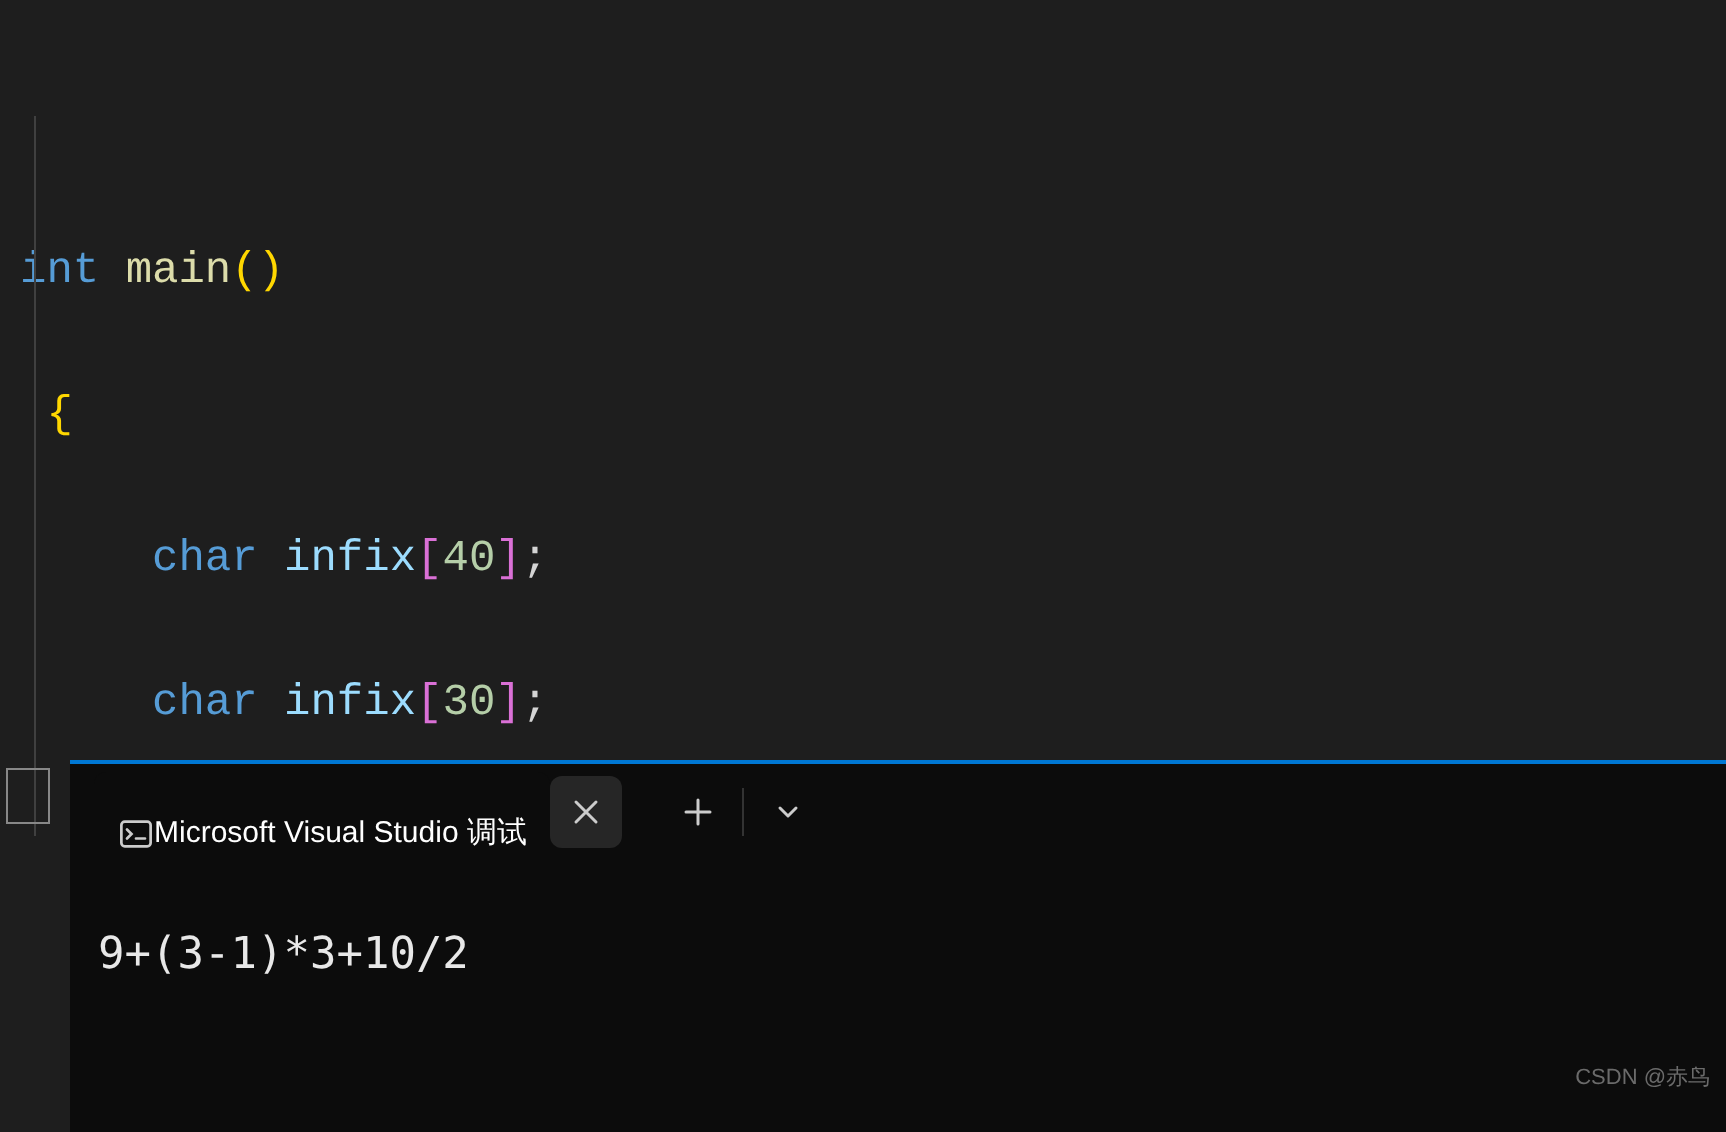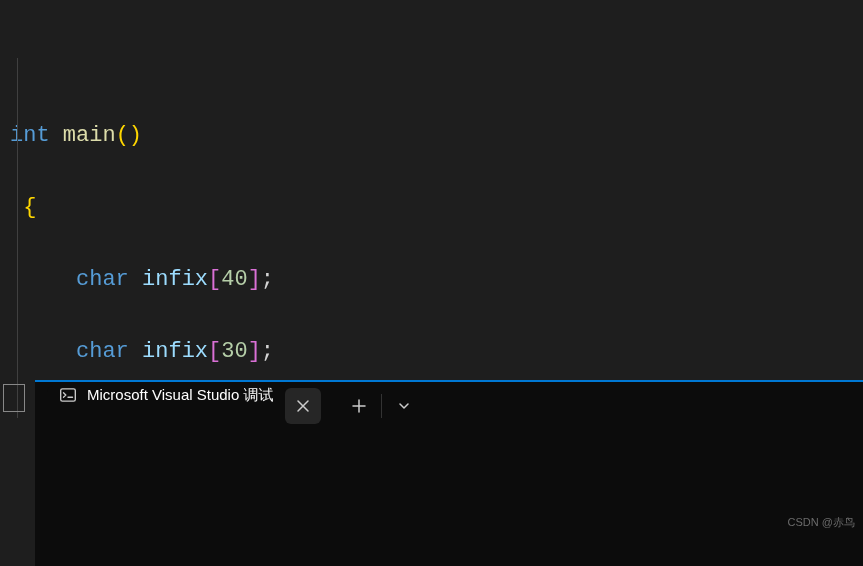--- a/index.html
+++ b/index.html
@@ -60,26 +60,25 @@
   .tabs {
     display: flex;
     align-items: center;
     height: 48px;
     background: #0c0c0c;
     padding-left: 12px;
     gap: 0px;
   }
   .tab {
     display: flex;
-    align-items: flex-start;
+    align-items: flex-end;
     height: 40px;
     background: #0c0c0c;
     color: #fff;
     padding: 0 12px;
-    gap: 10px;
     border-top-left-radius: 6px;
     border-top-right-radius: 6px;
     font-family: "Segoe UI", sans-serif;
     font-size: 15px;
   }
   .tab-active { background: #0c0c0c; }
   .tab-icon svg { width: 18px; height: 18px; display:block;}
   .close-btn, .add-btn, .chev-btn {
     display: flex;
     align-items: center;
@@ -97,21 +96,21 @@
     padding: 6px 14px 10px 14px;
     font-size: 22px;
     line-height: 28px;
     color: #e8e8e8;
     font-family: Consolas, 'SimSun', monospace;
     white-space: pre-wrap;
   }
   .watermark {
     position: absolute;
     right: 8px;
-    bottom: 36px;
+    bottom: 20px;
     font-size: 11px;
     color: #6b6b6b;
     font-family: "Segoe UI", sans-serif;
   }
 </style>
 </head>
 <body>
 
 <div class="editor">
   <div class="indent-guide" style="left:17px; top:58px; height:360px;"></div>
@@ -154,18 +153,19 @@
         </svg>
     </div>
     <div class="divider"></div>
     <div class="chev-btn">
       <svg width="14" height="14" viewBox="0 0 14 14">
           <path d="M3 5l4 4 4-4" stroke="#ccc" stroke-width="1.5" fill="none" stroke-linecap="round" stroke-linejoin="round"></path>
         </svg>
     </div>
   </div>
   <div class="term-body">
+<div>9+(3-1)*3+10/2</div>
 
 
   </div>
 </div>
 
 <div class="watermark">CSDN @赤鸟</div>
 
 </body></html>

